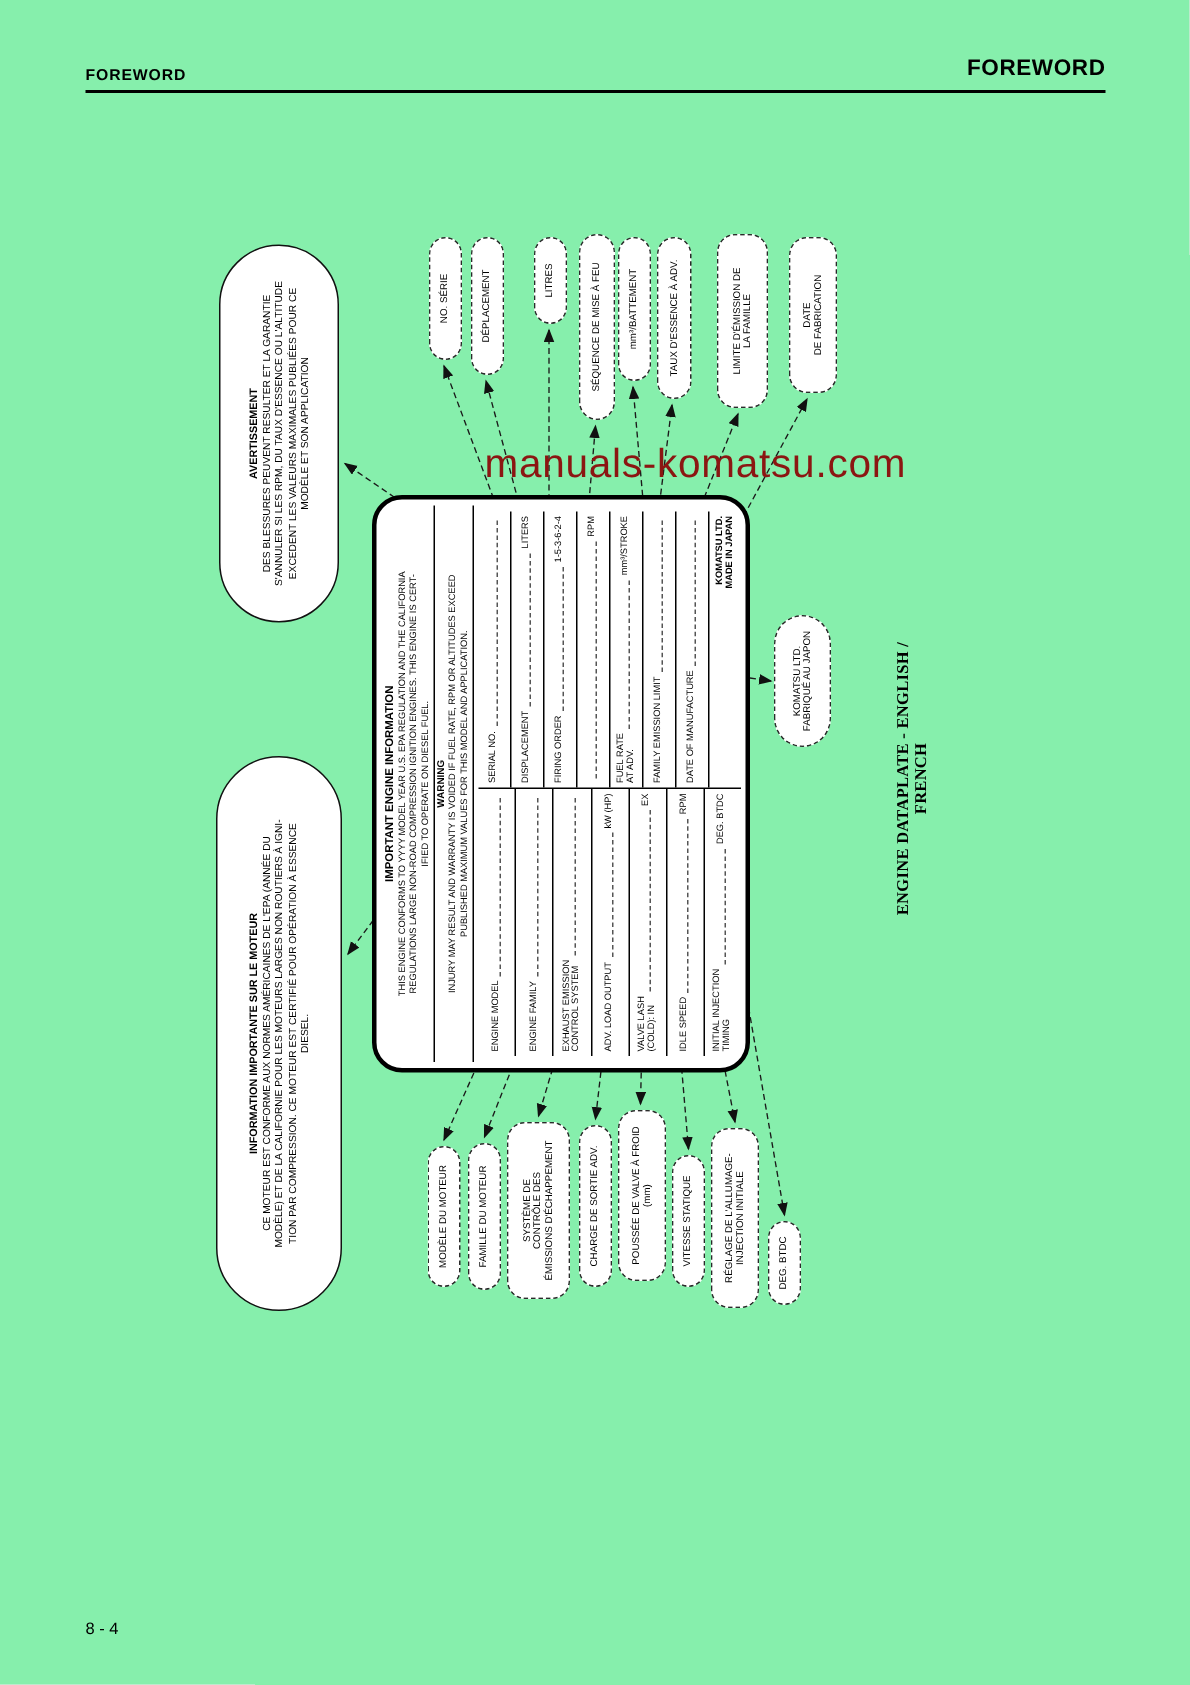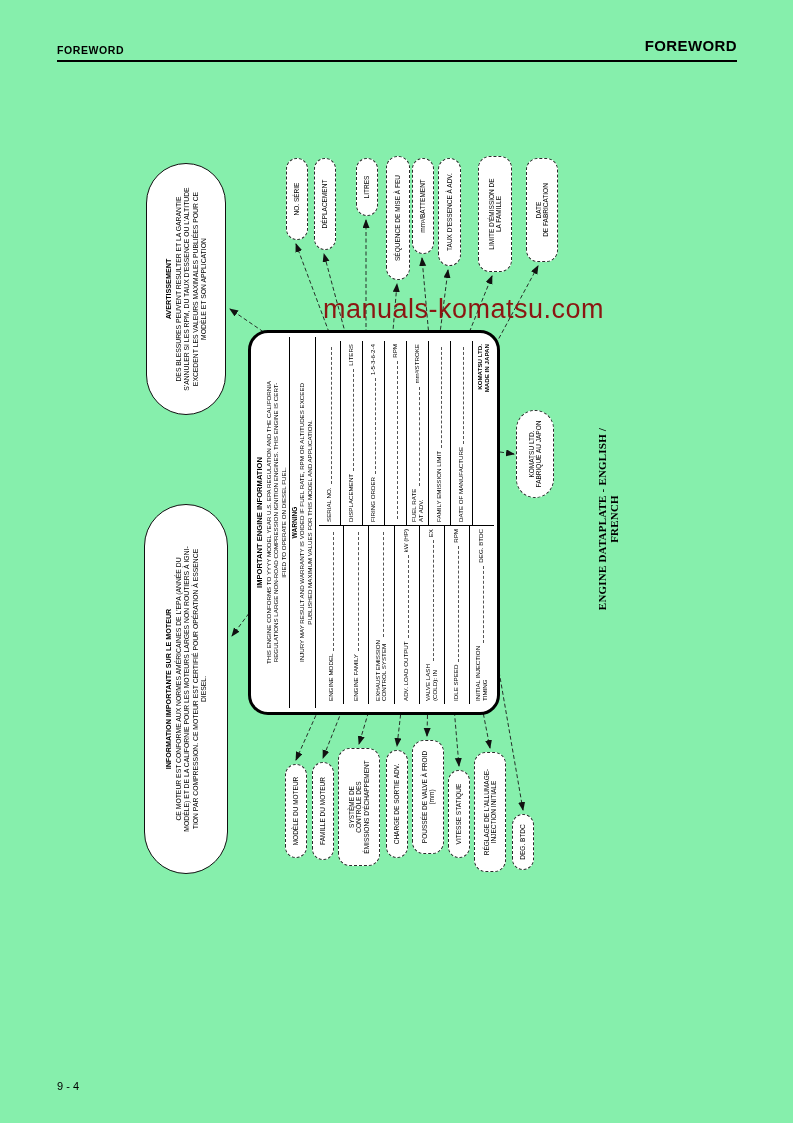--- a/index.html
+++ b/index.html
@@ -282,14 +282,14 @@
       </div>
 
     <div class="bubble b-komatsu">
         <span>KOMATSU LTD.
 FABRIQUÉ AU JAPON</span>
       </div>
 
     <div class="caption">ENGINE DATAPLATE - ENGLISH / FRENCH</div>
   </div>
 
-  <div class="pagenum">9 - 4</div>
+  <div class="pagenum">8 - 4</div>
 </div>
 
 </body></html>

